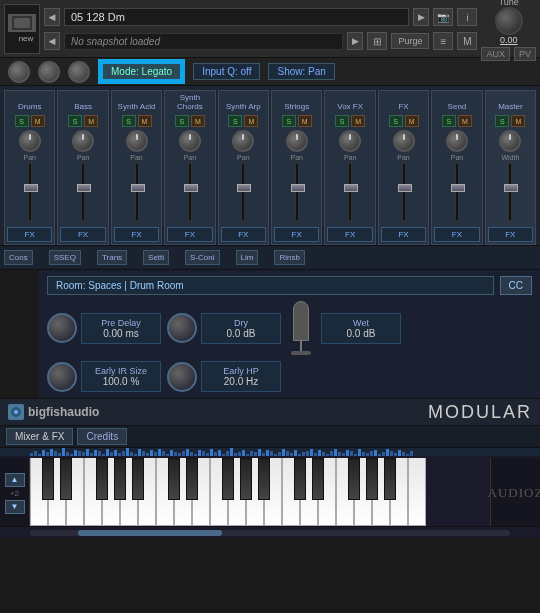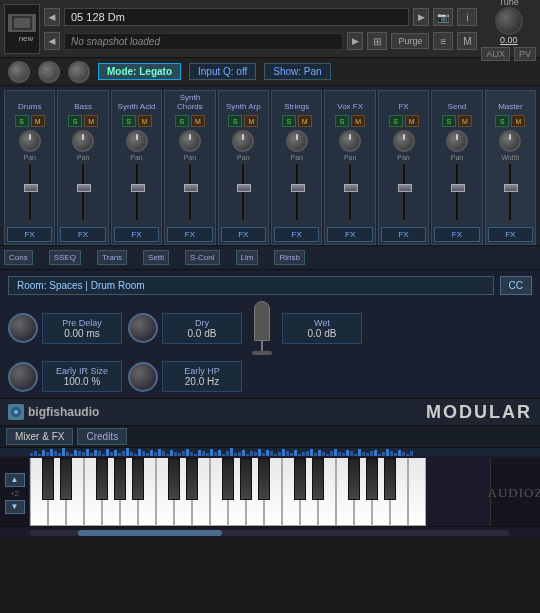--- a/index.html
+++ b/index.html
@@ -169,26 +169,25 @@
     }
     .mode-knob {
       width: 22px;
       height: 22px;
       background: radial-gradient(circle at 35% 35%, #777, #333);
       border-radius: 50%;
       border: 2px solid #555;
     }
     .mode-select {
       background: #2a4a5a;
-      border: 1px solid #0ea5e9;
+      border: 5px solid #0ea5e9;
       color: #7fc;
       padding: 2px 8px;
       font-size: 10px;
       cursor: pointer;
-      font-weight: bold;
     }
     .mode-select-dark {
       background: #1a2a3a;
       border: 1px solid #3a5a6a;
       color: #7af;
       padding: 2px 8px;
       font-size: 10px;
       cursor: pointer;
     }
 
@@ -336,20 +335,21 @@
       color: #9ad;
       font-size: 8px;
       padding: 2px 4px;
       cursor: pointer;
     }
 
     
     .fx-section {
       background: #1a2030;
       padding: 6px 8px;
+      margin-left: 39px;
     }
     .fx-top-row {
       display: flex;
       align-items: center;
       gap: 6px;
       margin-bottom: 6px;
     }
     .room-select {
       background: #1a2a3a;
       border: 1px solid #3a5a6a;
@@ -440,21 +440,21 @@
     }
     .bfa-name {
       font-size: 12px;
       color: #aaa;
       font-weight: bold;
     }
     .modular-title {
       margin-left: auto;
       font-size: 18px;
       color: #ccc;
-      font-weight: bold;
+      font-weight: normal;
       letter-spacing: 2px;
     }
 
     
     .tabs-bar {
       background: #181e28;
       height: 22px;
       display: flex;
       align-items: center;
       padding: 0 6px;

